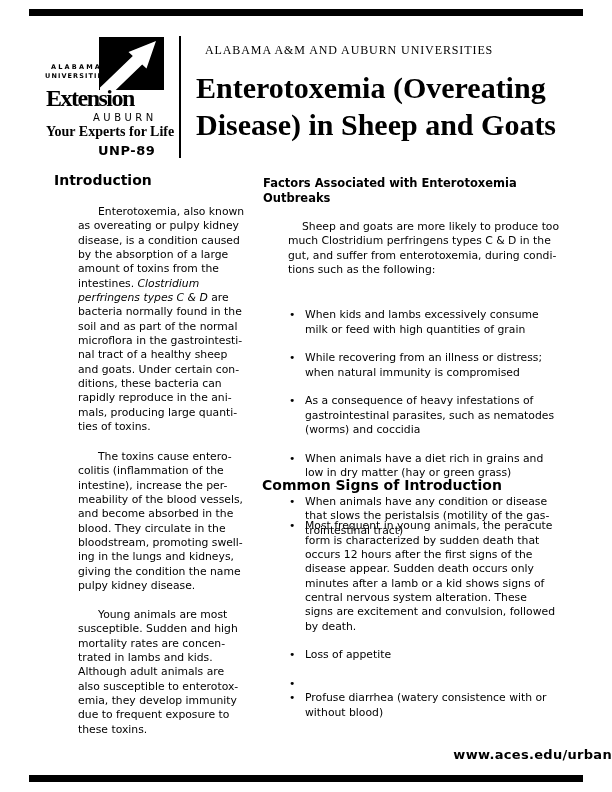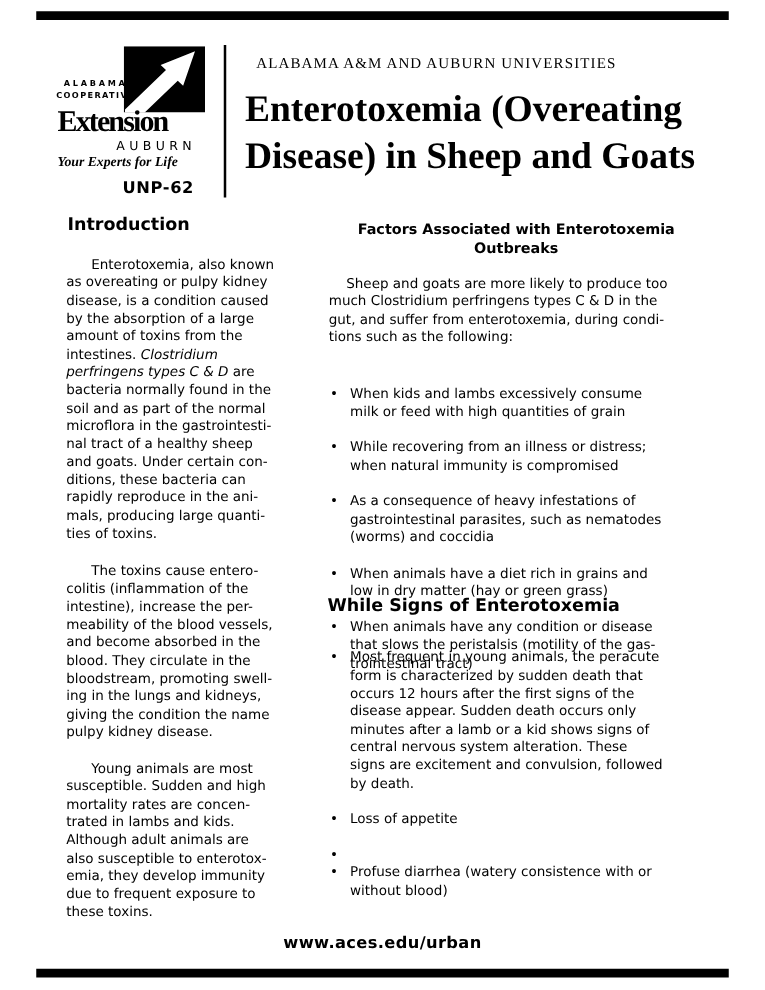--- a/index.html
+++ b/index.html
@@ -20,69 +20,69 @@
   .topbar { top:9px; }
   .bottombar { top:775px; }
   .vrule { left:179px; top:36px; width:2px; height:122px; background:#000; }
 
   
   .logo-square { left:99px; top:37px; }
   .logo-alabama { left:51px; top:63px; font-size:6.5px; font-weight:bold; letter-spacing:2.2px; }
   .logo-coop { left:45px; top:72px; font-size:6.5px; font-weight:bold; letter-spacing:1.1px; }
   .logo-extension { left:46px; top:85px; font-size:24px; font-weight:bold; letter-spacing:-1.5px; line-height:26px;font-family:Liberation Serif, serif; }
   .logo-system { left:93px; top:112px; font-size:10px; letter-spacing:3.5px; }
-  .logo-tagline { left:46px; top:124px; font-family:"Liberation Serif", serif; font-style:italic; font-weight:bold; font-size:11px;text-align:center; }
+  .logo-tagline { left:46px; top:124px; font-family:"Liberation Serif", serif; font-weight:bold; font-size:14px;text-align:center; }
   .logo-unp { left:98px; top:143px; font-size:13px; font-weight:bold; letter-spacing:0.5px; }
 
   
   .universities { left:205px; top:43px; font-family:"Liberation Serif", serif; font-size:12px; letter-spacing:0.9px; white-space:nowrap; }
   .doc-title { left:196px; top:69px; width:400px; font-family:"Liberation Serif", serif; font-weight:bold; font-size:30px; line-height:37px; white-space:pre-line; }
 
   
-  .body-text { font-size:10.8px; line-height:14.35px; white-space:pre-line; }
+  .body-text { font-size:10.8px; line-height:14.35px; white-space:pre-line;margin-left:25px; }
   .para { text-indent:20px; }
 
   
   .h-intro { left:54px; top:172px; font-size:14px; font-weight:bold; }
   .lc { left:53px; width:195px; }
   .p1 { top:205px; }
   .p2 { top:450px; }
   .p3 { top:608px; }
   .it { font-style:italic; }
 
   
-  .h-factors { left:263px; top:176px; width:300px; font-size:11.5px; font-weight:bold; line-height:14.5px; white-space:pre-line;text-align:center; }
+  .h-factors { left:263px; top:176px; width:300px; font-size:11.5px; font-weight:bold; line-height:14.5px; white-space:pre-line; }
   .r-intro { left:263px; top:220px; width:302px; text-indent:14px; }
   .h-common { left:262px; top:477px; font-size:14px; font-weight:bold; }
   .blist { left:263px; width:305px; list-style:none; }
   .factors-list { top:294px; }
   .signs-list { top:505px; }
   .blist li { position:relative; padding-left:17px; white-space:pre-line; }
   .blist li .bullet { position:absolute; left:1px; top:0; }
 
   
-  .footer-url { left:0; top:747px; width:612px; text-align:center; font-size:13px; font-weight:bold; letter-spacing:0.3px; }
+  .footer-url { left:0; top:747px; width:612px; text-align:right; font-size:13px; font-weight:bold; letter-spacing:0.3px; }
 </style>
 </head>
 <body>
 
 <div class="page">
 
   <div class="abs hbar topbar"></div>
 
   <svg class="abs logo-square" width="65" height="53" viewBox="0 0 65 53">
     <rect x="0" y="0" width="65" height="53" fill="#000"></rect>
     <polygon fill="#fff" points="5.8,46 33.8,19 29.5,15 57,4 47.5,31.5 43.2,27.5 15.2,54.5 1,54.5 1,50.5"></polygon>
   </svg>
   <div class="abs logo-alabama">ALABAMA</div>
-  <div class="abs logo-coop">COOPERATIVE</div>
+  <div class="abs logo-coop">UNIVERSITIES</div>
   <div class="abs logo-extension">Extension</div>
   <div class="abs logo-system">AUBURN</div>
   <div class="abs logo-tagline">Your Experts for Life</div>
-  <div class="abs logo-unp">UNP-62</div>
+  <div class="abs logo-unp">UNP-89</div>
 
   <div class="abs vrule"></div>
 
   <div class="abs universities">ALABAMA A&amp;M AND AUBURN UNIVERSITIES</div>
   <div class="abs doc-title">Enterotoxemia (Overeating
 Disease) in Sheep and Goats</div>
 
   <div class="abs h-intro">Introduction</div>
 
   <p class="abs lc body-text para p1"><span>Enterotoxemia, also known
@@ -139,21 +139,21 @@
     <li><span class="bullet">•</span><span>As a consequence of heavy infestations of
 gastrointestinal parasites, such as nematodes
 (worms) and coccidia</span></li>
     <li><span class="bullet">•</span><span>When animals have a diet rich in grains and
 low in dry matter (hay or green grass)</span></li>
     <li><span class="bullet">•</span><span>When animals have any condition or disease
 that slows the peristalsis (motility of the gas-
 trointestinal tract)</span></li>
   </ul>
 
-  <div class="abs h-common">While Signs of Enterotoxemia</div>
+  <div class="abs h-common">Common Signs of Introduction</div>
 
   <ul class="abs blist body-text signs-list">
     <li><span class="bullet">•</span><span>Most frequent in young animals, the peracute
 form is characterized by sudden death that
 occurs 12 hours after the first signs of the
 disease appear. Sudden death occurs only
 minutes after a lamb or a kid shows signs of
 central nervous system alteration. These
 signs are excitement and convulsion, followed
 by death.</span></li>

